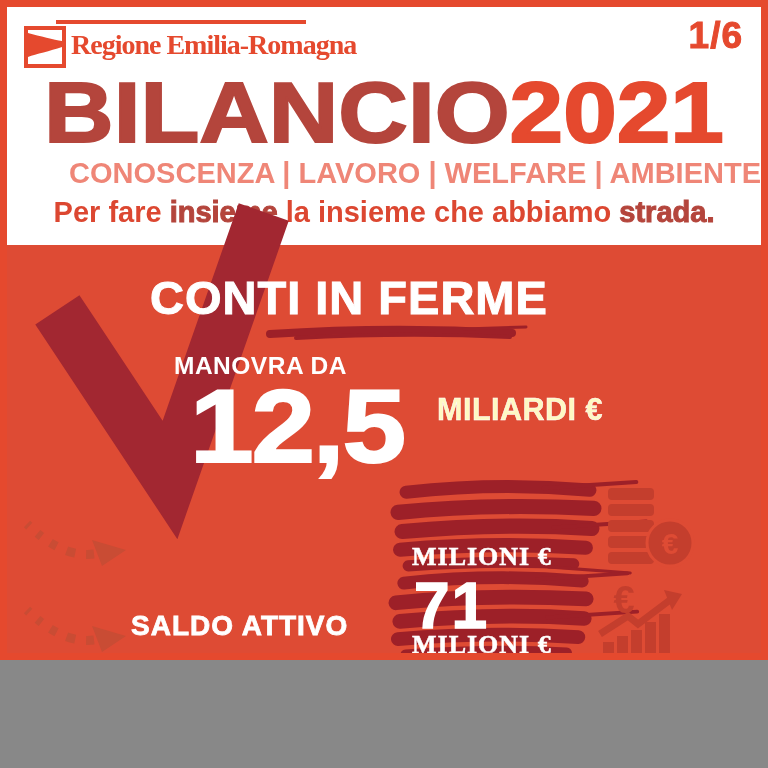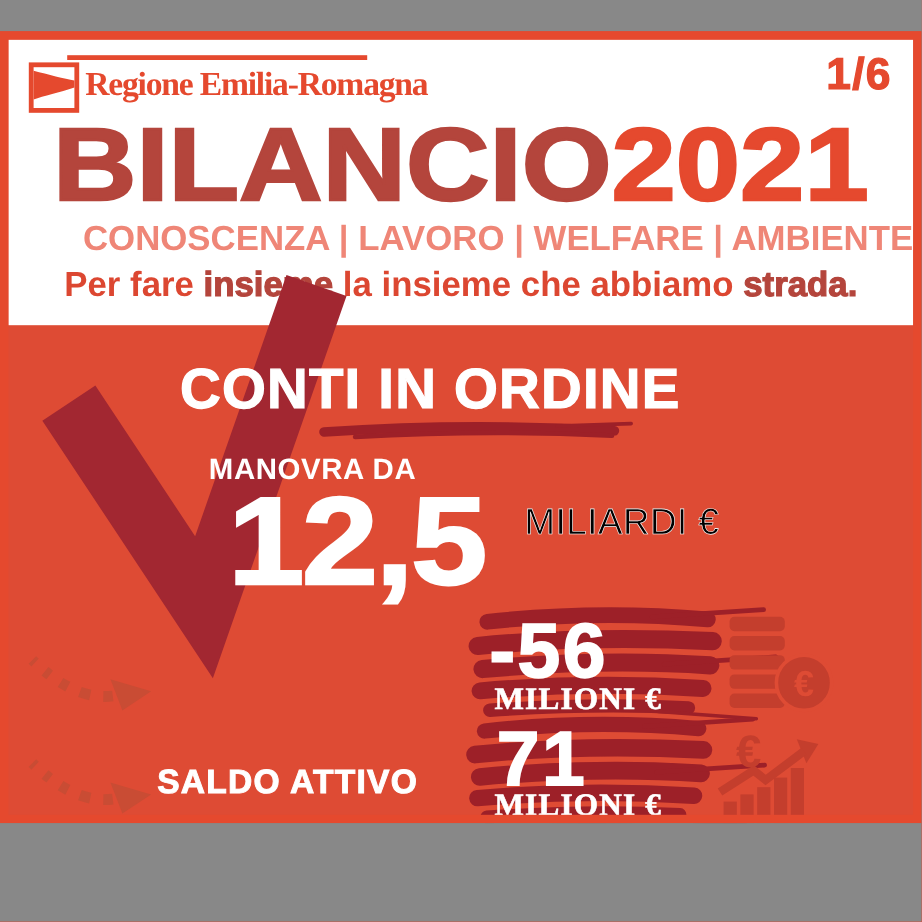--- a/index.html
+++ b/index.html
@@ -1,18 +1,18 @@
 <!DOCTYPE html>
 <html><head>
 <meta charset="utf-8">
 <style>
   html,body{margin:0;padding:0;background:#888;}
   .poster{
     position:relative; width:768px; height:660px; overflow:hidden;
-    background:#de4b34; font-family:"Liberation Sans", sans-serif;margin-top:26px;
+    background:#de4b34; font-family:"Liberation Sans", sans-serif;
     -webkit-font-smoothing:antialiased;
   }
   .frame{position:absolute; inset:0; border:7px solid #e5492e; z-index:20; pointer-events:none;}
   
   .header{position:absolute; left:7px; top:7px; right:7px; height:238px; background:#ffffff; z-index:1;}
   .logo-rule{position:absolute; left:49px; top:13px; width:250px; height:4px; background:#e5492e;}
   .logo-mark{position:absolute; left:17px; top:19px; width:42px; height:42px;}
   .logo-word{
     position:absolute; left:64px; top:22px; font-family:"Liberation Serif", serif;
     font-weight:bold; font-size:28px; color:#e5492e; letter-spacing:-1px; white-space:nowrap;
@@ -42,22 +42,22 @@
   .section-title{
     position:absolute; left:150px; top:270px; font-size:47px; font-weight:bold; color:#fff;
     letter-spacing:1px; z-index:4; -webkit-text-stroke:1px #fff; white-space:nowrap;
   }
   .underline-brush{position:absolute; left:266px; top:325px; z-index:4; overflow:visible;}
   .manovra-label{position:absolute; left:174px; top:352px; font-size:24.5px; font-weight:bold;
     color:#fff; letter-spacing:0.5px; z-index:4;}
   .manovra-value{position:absolute; left:190px; top:374px; font-size:104px; font-weight:bold;
     color:#fff; line-height:1; letter-spacing:-2px; z-index:4; transform:scaleX(1.1);
     transform-origin:left center; -webkit-text-stroke:2px #fff;}
-  .manovra-unit{position:absolute; left:437px; top:392px; font-size:30.5px; font-weight:normal;
-    color:#000000; letter-spacing:0.5px; z-index:4; -webkit-text-stroke:0.5px #fff;}
+  .manovra-unit{position:absolute; left:437px; top:392px; font-size:30.5px; font-weight:bold;
+    color:#fef9c3; letter-spacing:0.5px; z-index:4; -webkit-text-stroke:0.5px #fff;}
   .stat-label{position:absolute; font-size:28px; font-weight:bold; color:#fff; letter-spacing:1px;
     z-index:4; white-space:nowrap; -webkit-text-stroke:0.8px #fff;}
   .stat-value{position:absolute; font-size:64px; font-weight:bold; color:#fff; line-height:1;
     letter-spacing:2px; z-index:5; -webkit-text-stroke:1.5px #fff;}
   .stat-unit{position:absolute; font-size:26px; font-weight:bold; color:#fff; letter-spacing:1px;
     z-index:5; white-space:nowrap;font-family:Liberation Serif, serif; -webkit-text-stroke:0.5px #fff;}
   .big6{position:absolute; left:447px; top:670px; font-size:76px; font-weight:bold; color:#fff;
     line-height:1; z-index:5; -webkit-text-stroke:1.5px #fff;}
   .sup6{position:absolute; left:486px; top:672px; font-size:34px; font-weight:bold; color:#fff;
     z-index:5; -webkit-text-stroke:1px #fff;}
@@ -92,21 +92,21 @@
 
     <div class="subtitle">CONOSCENZA | LAVORO | WELFARE | AMBIENTE</div>
 
     <div class="tagline"><span>Per fare </span><span class="em">insieme</span><span> la insieme che abbiamo </span><span class="em">strada</span><span class="em">.</span></div>
   </div>
 
   <svg class="check" width="300" height="310" viewBox="0 0 300 310">
     <path d="M 42 140 L 140 288 L 225 45" fill="none" stroke="#a22731" stroke-width="53" stroke-linecap="square" stroke-linejoin="miter"></path>
   </svg>
 
-  <div class="section-title">CONTI IN ORDINE</div>
+  <div class="section-title">CONTI IN FERME</div>
 
   <svg class="underline-brush" width="250" height="16" viewBox="0 0 250 16">
     <g stroke="#9d2028" fill="none" stroke-linecap="round">
       <path d="M4 9 Q 125 1 246 8" stroke-width="8"></path>
       <path d="M30 13 Q 140 7 244 12" stroke-width="4"></path>
       <path d="M198 4 L 260 2" stroke-width="3"></path>
     </g>
   </svg>
 
   <div class="manovra-label">MANOVRA DA</div>
@@ -133,21 +133,20 @@
       </g>
     </defs>
   </svg>
 
   <svg class="arrow" style="top:520px" width="112" height="46" viewBox="0 0 112 46">
       <use href="#dotted-arrow"></use>
     </svg>
   <svg class="brush" style="left:392px; top:480px" width="212" height="96" viewBox="0 0 210 95">
       <use href="#brush-block"></use>
     </svg>
-  <div class="stat-value" style="left:408px; top:484px">-56</div>
   <div class="stat-unit" style="left:412px; top:542px">MILIONI €</div>
 
   <svg class="arrow" style="top:606px" width="112" height="46" viewBox="0 0 112 46">
       <use href="#dotted-arrow"></use>
     </svg>
   <div class="stat-label" style="left:131px; top:610px">SALDO ATTIVO</div>
   <svg class="brush" style="left:390px; top:570px" width="206" height="96" viewBox="0 0 210 95">
       <use href="#brush-block"></use>
     </svg>
   <div class="stat-value" style="left:414px; top:574px">71</div>

